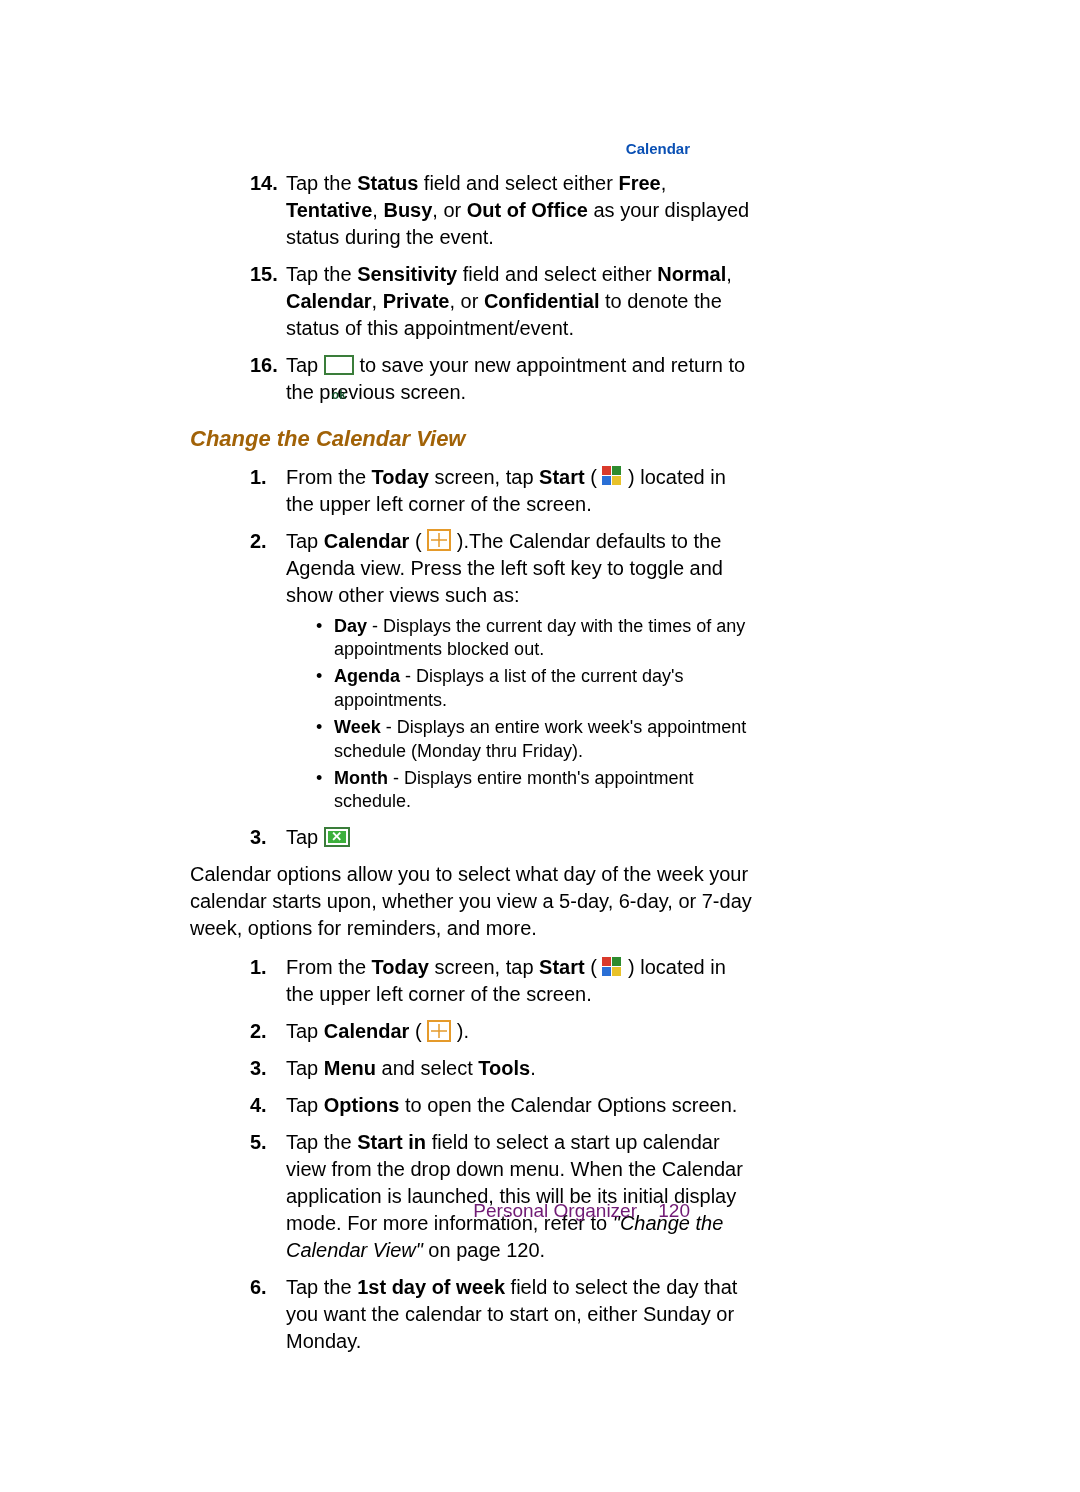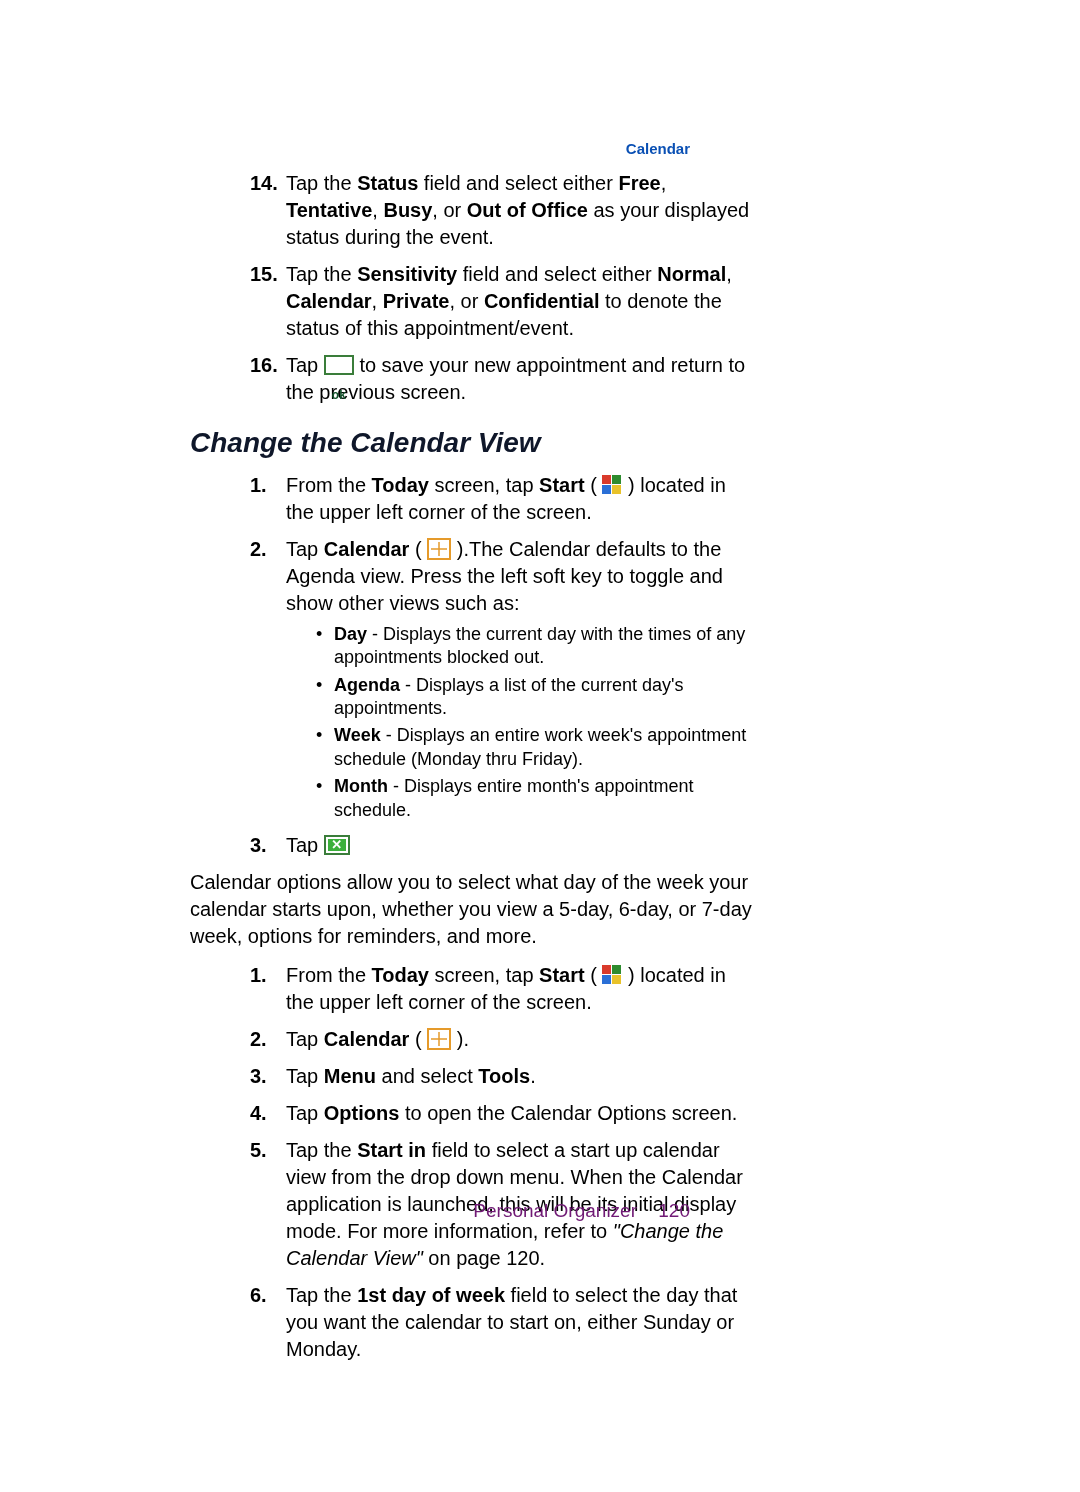--- a/index.html
+++ b/index.html
@@ -59,22 +59,22 @@
   ul.bul > li::before {
     content: "•";
     position: absolute;
     left: 0;
     top: 0;
   }
   h3.sect {
     font-family: Arial, Helvetica, sans-serif;
     font-weight: bold;
     font-style: italic;
-    color: #0f172a;
-    font-size: 28px;
+    color: #a16207;
+    font-size: 22px;
     margin: 18px 0 10px 0;
   }
   p.intro {
     margin: 6px 0 12px 0;
   }
   .icon {
     display: inline-block;
     vertical-align: middle;
     position: relative;
     top: -2px;

